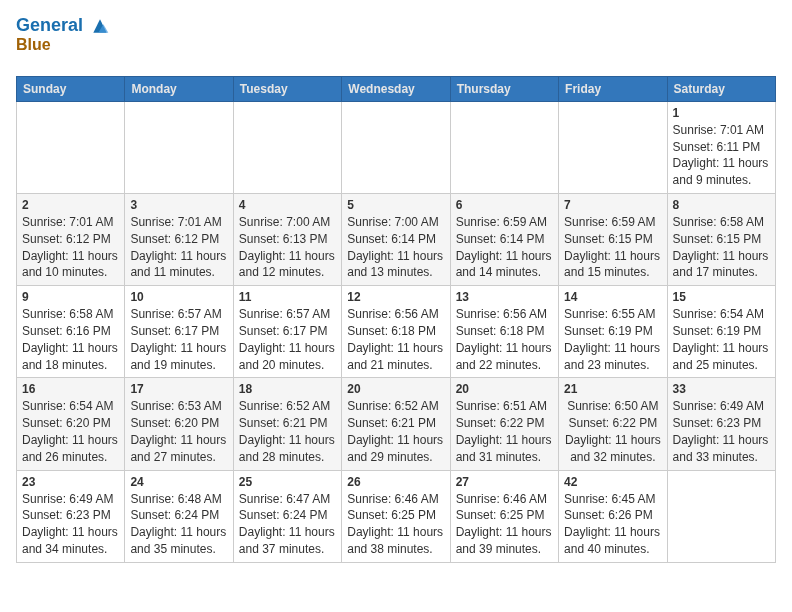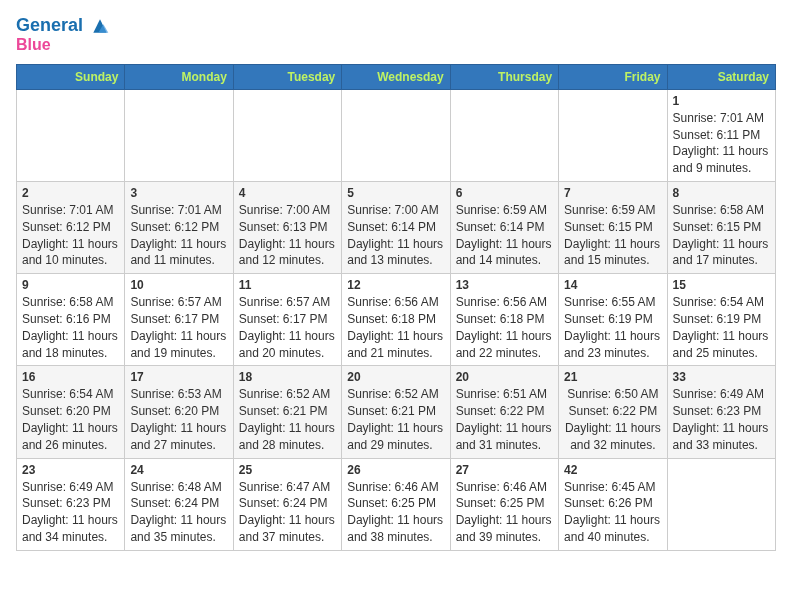--- a/index.html
+++ b/index.html
@@ -7,21 +7,21 @@
       font-family: Arial, sans-serif;
       background: #fff;
       width: 792px;
       min-height: 612px;
       padding: 16px;
     }
     .header-area {
       display: flex;
       justify-content: space-between;
       align-items: flex-start;
-      margin-bottom: 10px;
+      margin-bottom: 22px;
     }
     .logo {
       display: flex;
       align-items: center;
     }
     .logo-text {
       font-size: 18px;
       font-weight: bold;
       color: #333;
       line-height: 1.1;
@@ -46,22 +46,22 @@
       font-size: 14px;
       color: #444;
     }
     .calendar {
       width: 100%;
       border-collapse: collapse;
       border: 1px solid #ccc;
     }
     .calendar th {
       background-color: #3377bb;
-      color: #bef264;
-      text-align: right;
+      color: #e5e5e5;
+      text-align: left;
       padding: 5px 6px;
       font-size: 12px;
       font-weight: bold;
       border: 1px solid #2a6099;
     }
     .calendar td {
       border: 1px solid #ccc;
       vertical-align: top;
       padding: 4px 5px;
       width: calc(100% / 7);
@@ -96,21 +96,21 @@
 <div class="header-area">
   <div class="logo">
     <div>
       <div class="logo-text">
         <span>General</span>
         <svg class="logo-icon" viewBox="0 0 24 24" style="display:inline-block;vertical-align:middle;">
           <polygon points="4,20 12,4 20,20" fill="#1a6faf"></polygon>
           <polygon points="10,20 16,10 22,20" fill="#4499dd" opacity="0.7"></polygon>
         </svg>
       </div>
-      <div class="logo-text" style="color:#ec4899; font-size:16px;">Blue</div>
+      <div class="logo-text" style="color:#a16207; font-size:16px;">Blue</div>
     </div>
   </div>
   <div class="title-area">
     <div class="month-title"></div>
     <div class="location-title"></div>
   </div>
 </div>
 
 <table class="calendar">
   <thead>

